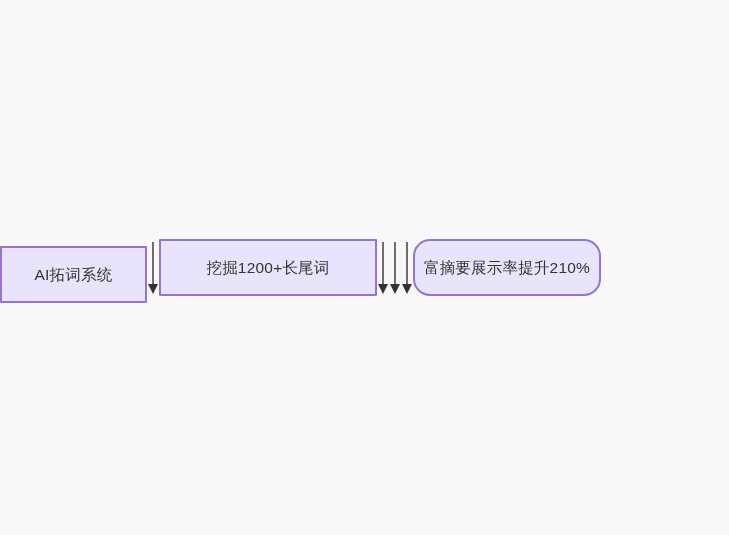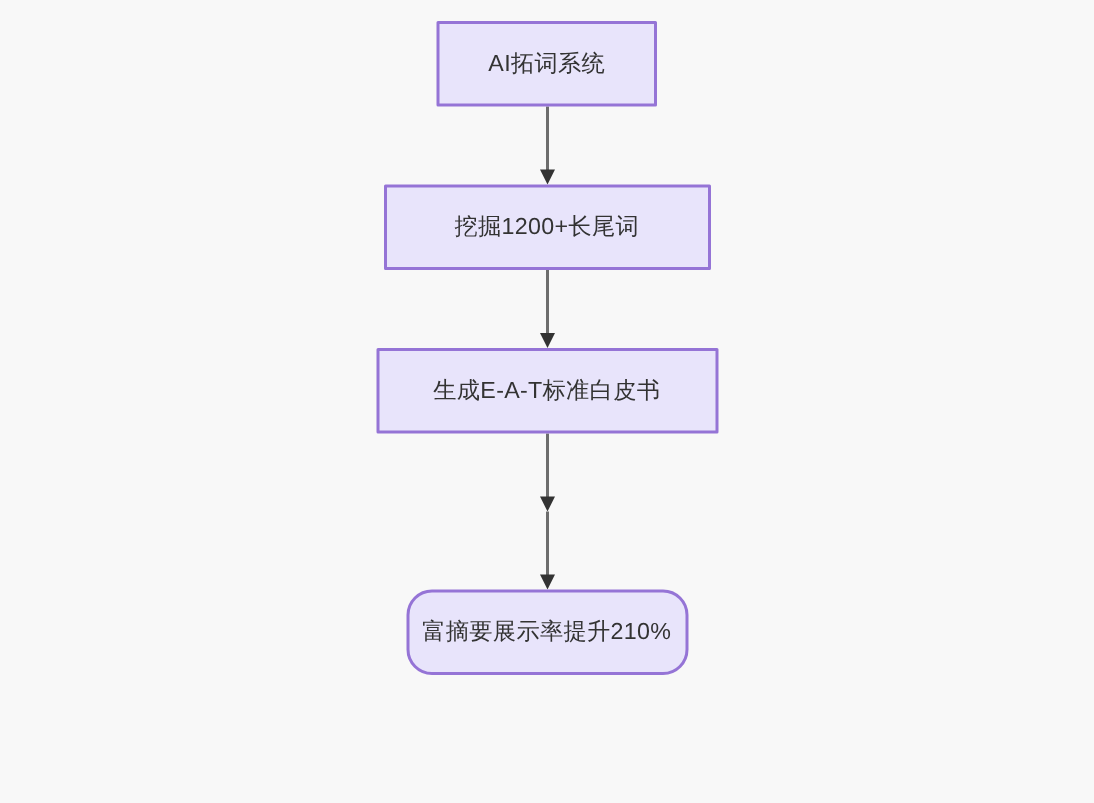--- a/index.html
+++ b/index.html
@@ -11,21 +11,21 @@
     height: 535px;
     background: #f8f8f8;
     font-family: "Liberation Sans", "DejaVu Sans", sans-serif;
     overflow: hidden;
   }
   #flowchart {
     position: relative;
     width: 729px;
     height: 535px;
     display: flex;
-    flex-direction: column;
+    flex-direction: row;
     align-items: center;
   }
   .node {
     box-sizing: border-box;
     background: #e8e4fb;
     border: 2px solid #9574d6;
     border-radius: 1px;
     height: 57px;
     display: flex;
     align-items: center;
@@ -91,23 +91,20 @@
 
   <div class="node n1">
     <span class="node-label">挖掘1200+长尾词</span>
   </div>
 
   <div class="connector">
     <span class="line"></span>
     <span class="arrowhead"></span>
   </div>
 
-  <div class="node n2">
-    <span class="node-label">生成E-A-T标准白皮书</span>
-  </div>
 
   <div class="connector">
     <span class="line"></span>
     <span class="arrowhead"></span>
   </div>
 
 
   <div class="connector">
     <span class="line"></span>
     <span class="arrowhead"></span>

